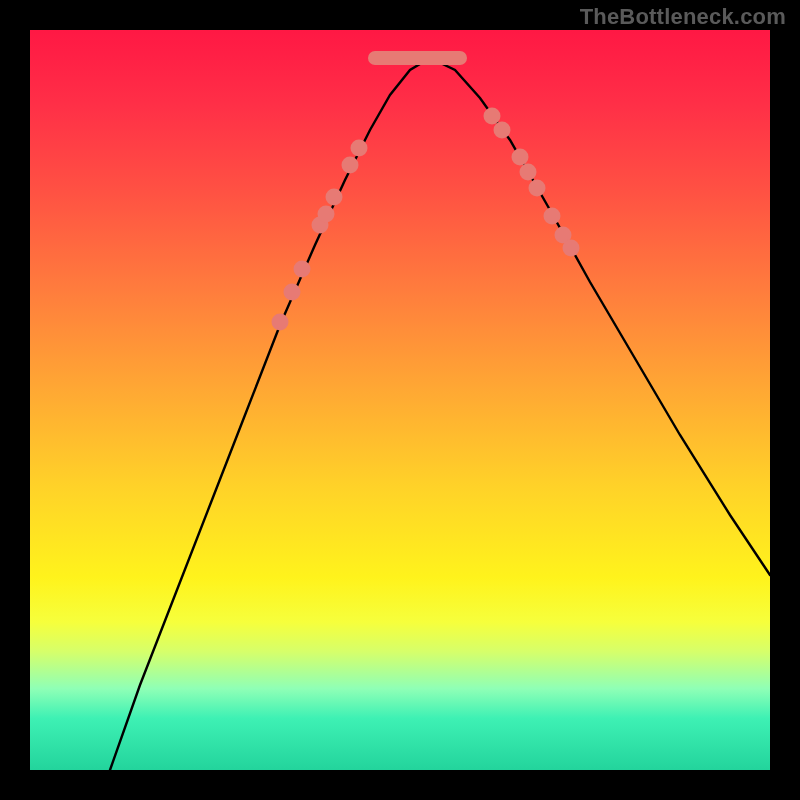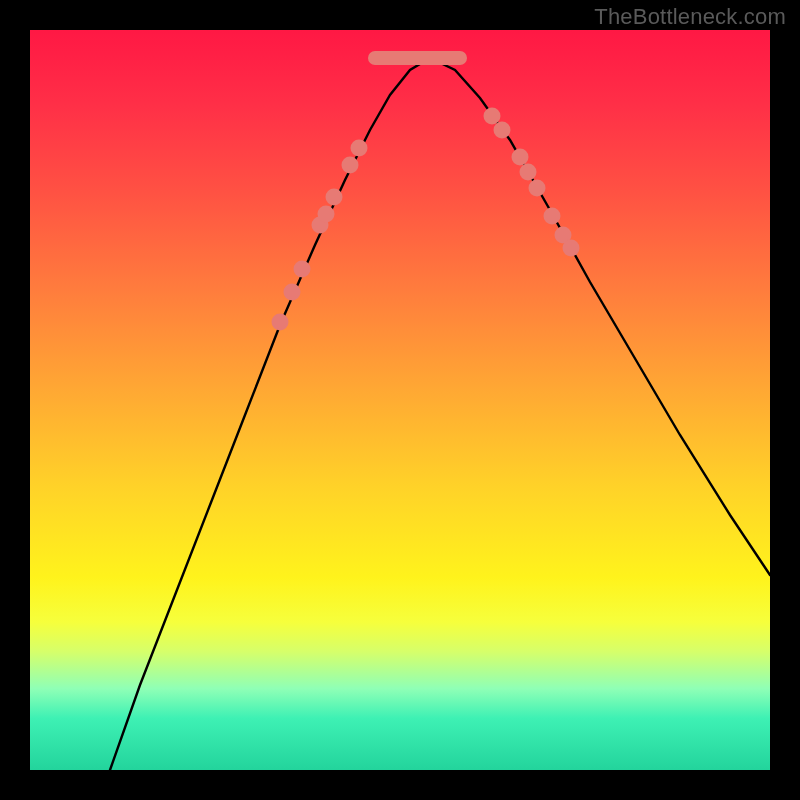--- a/index.html
+++ b/index.html
@@ -18,21 +18,21 @@
     width: 800px;
     height: 800px;
     background: #000;
   }
   .watermark {
     position: absolute;
     top: 4px;
     right: 14px;
     color: #5a5a5a;
     font-size: 22px;
-    font-weight: 400;
+    font-weight: 700;
     letter-spacing: 0.2px;
   }
   .plot {
     position: absolute;
     left: 30px;
     top: 30px;
     width: 740px;
     height: 740px;
     background: linear-gradient(to bottom,
       #ff1844 0%,

